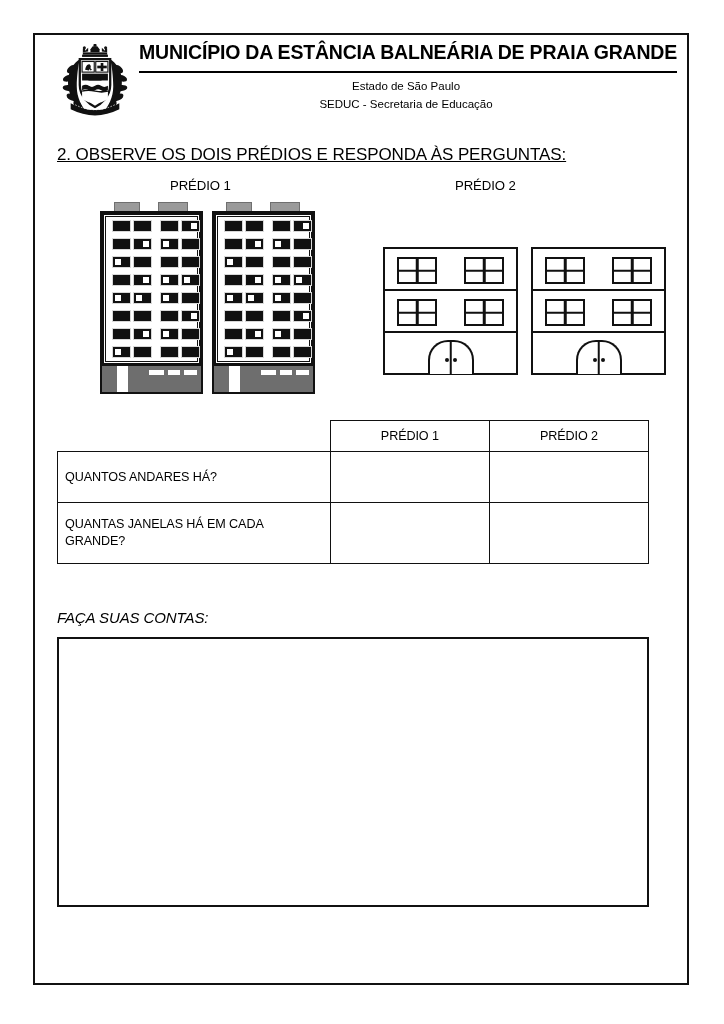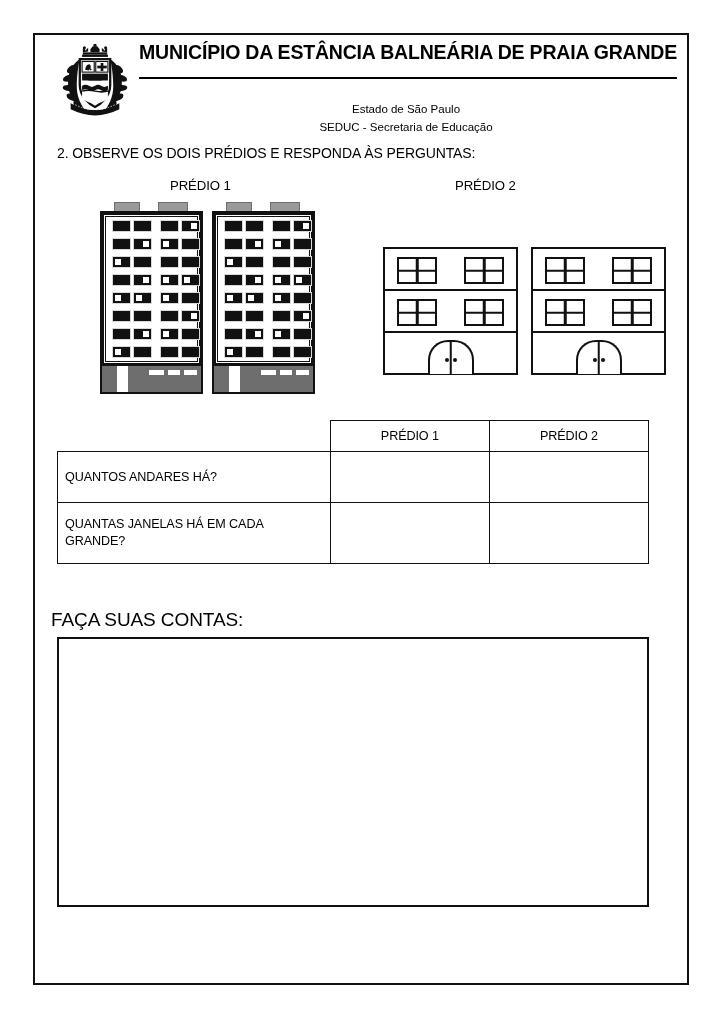--- a/index.html
+++ b/index.html
@@ -14,27 +14,27 @@
     border:2px solid #111;box-sizing:border-box;background:#fff;
   }
 
   
   .hdr{position:absolute;left:0;top:0;width:100%;height:88px;}
   .crest{position:absolute;left:22px;top:9px;width:76px;height:76px;}
   .hdr-text{position:absolute;left:104px;top:6px;right:14px;text-align:center;}
   .hdr-title{
     font-size:19.5px;font-weight:bold;letter-spacing:-0.2px;
     line-height:1.15;white-space:nowrap;display:inline-block;
-    border-bottom:2px solid #000;padding-bottom:14px;
-  }
-  .hdr-sub{font-size:11.5px;line-height:1.55;margin-top:22px;}
+    border-bottom:2px solid #000;padding-bottom:8px;
+  }
+  .hdr-sub{font-size:11.5px;line-height:1.55;margin-top:5px;}
 
   
   .prompt{
-    position:absolute;left:22px;top:110px;font-size:14px;letter-spacing:-0.1px;
+    position:absolute;left:22px;top:110px;font-size:17px;letter-spacing:-0.1px;text-decoration:underline;
   }
 
   
   .lbl{position:absolute;font-size:13.2px;letter-spacing:-0.1px;}
   .lbl-1{left:135px;top:143px;}
   .lbl-2{left:420px;top:143px;}
 
   
   .b1{position:absolute;left:65px;top:167px;width:215px;height:192px;}
   .tower{position:absolute;top:0;width:103px;height:192px;}
@@ -114,21 +114,21 @@
     padding:7px 7px;vertical-align:middle;letter-spacing:-0.1px;
   }
   .tbl th{text-align:center;height:16px;}
   .tbl .corner{border:none;}
   .tbl .qcell{width:278px;text-align:left;text-align-last:justify;line-height:1.35;margin-left:16px;}
   .tbl .qcell.nojust{text-align-last:auto;}
   .tbl .ans{width:154px;height:36px;}
   .tbl tr.r-tall .ans{height:46px;}
 
   
-  .contas-lbl{position:absolute;left:16px;top:574px;font-size:19px;letter-spacing:-0.1px;}
+  .contas-lbl{position:absolute;left:22px;top:574px;font-size:15px;letter-spacing:-0.1px;font-style:italic;}
   .contas-box{
     position:absolute;left:22px;top:602px;width:592px;height:270px;
     border:2px solid #111;box-sizing:border-box;background:#fff;
   }
 
   
   .badge{
     position:absolute;left:50%;transform:translateX(-50%);
     bottom:-1px;width:92px;height:46px;
     border-radius:46px 46px 0 0;overflow:hidden;

